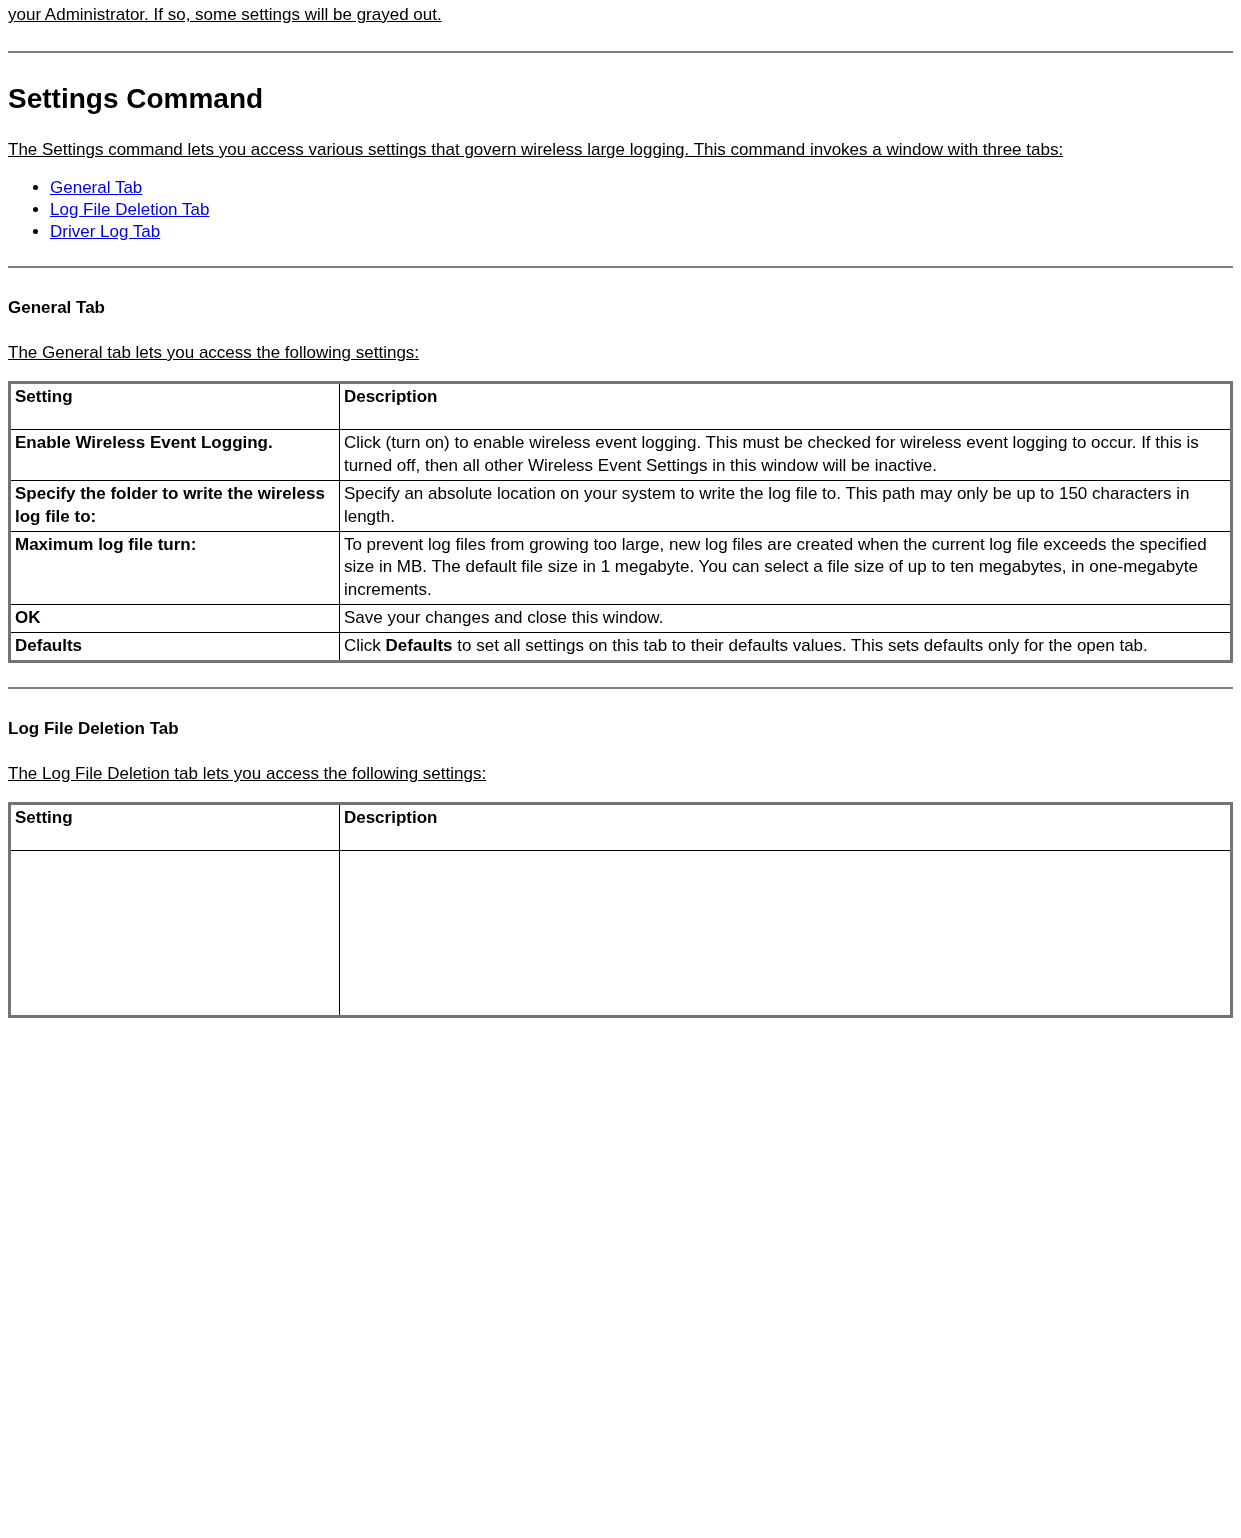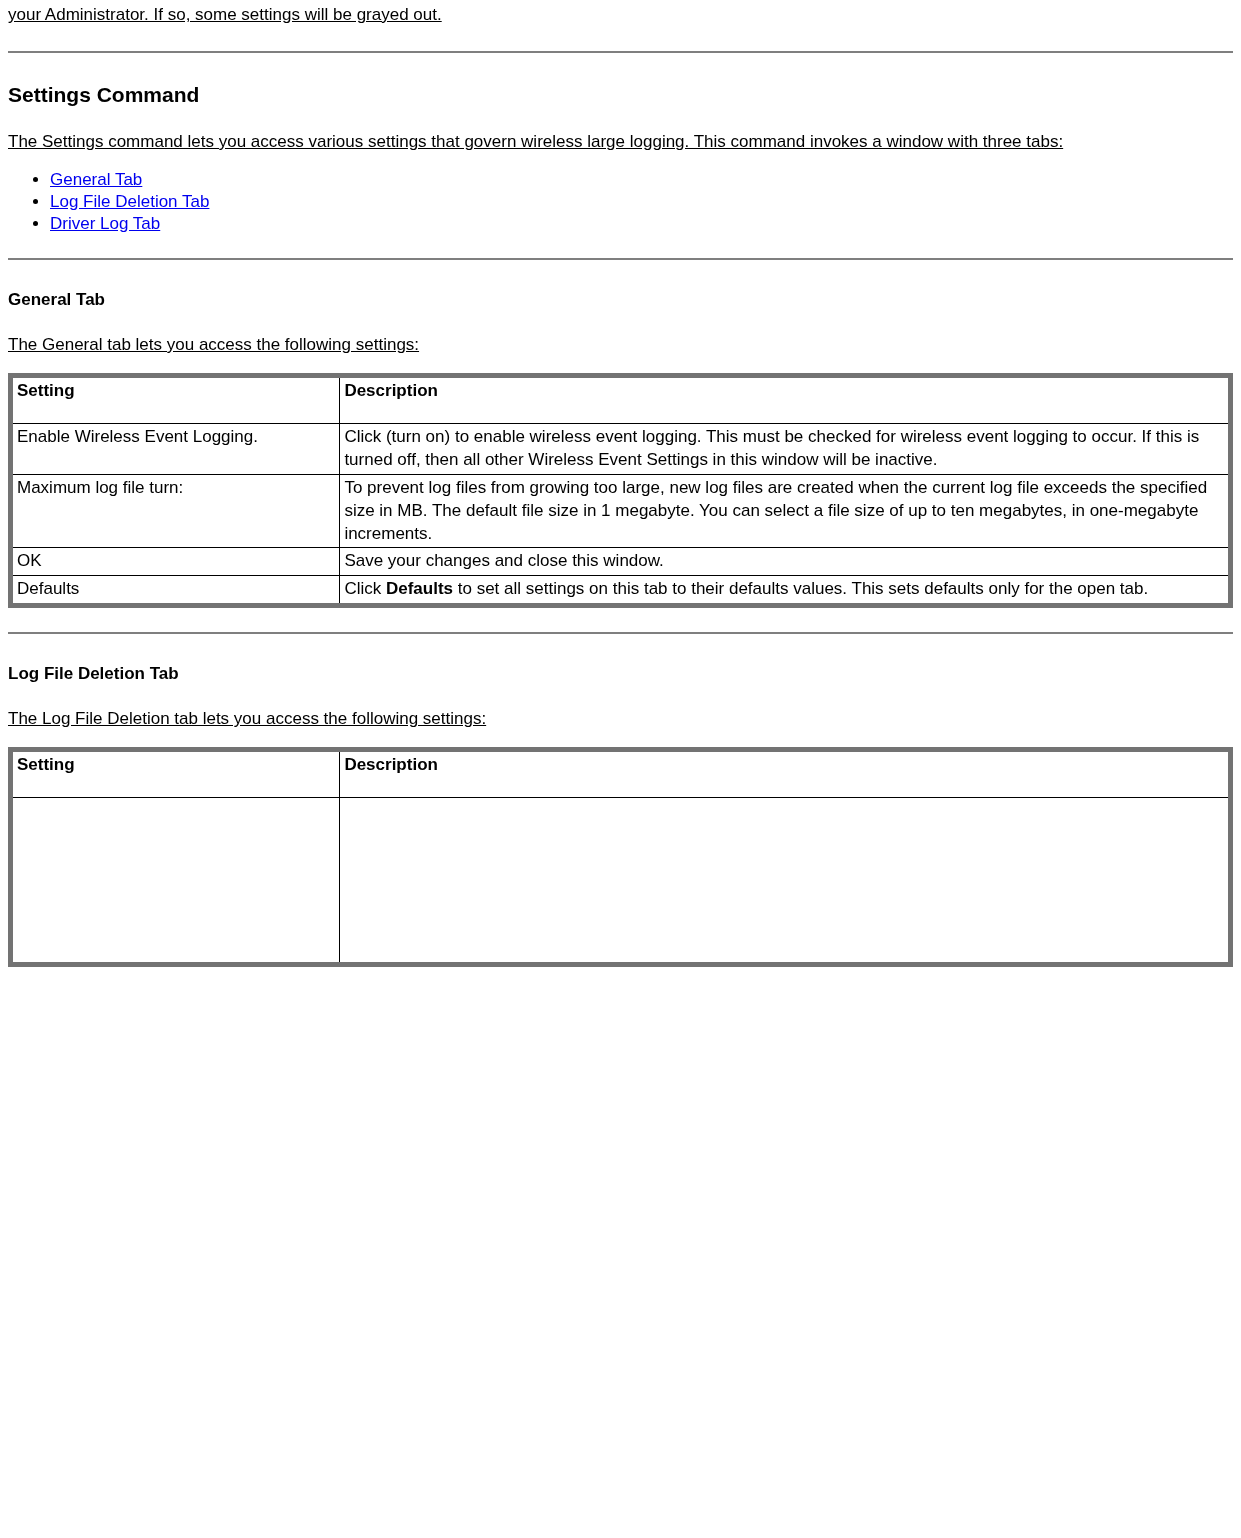--- a/index.html
+++ b/index.html
@@ -15,21 +15,21 @@
       margin: 0 0 16px 0;
       line-height: 1.35;
       text-decoration: underline;
     }
     hr {
       border: none;
       border-top: 2px solid #7f7f7f;
       margin: 24px 0;
     }
     h2.section {
-      font-size: 21px;
+      font-size: 28px;
       font-weight: bold;
       margin: 30px 0 24px 0;
     }
     h3.subsection {
       font-size: 17px;
       font-weight: bold;
       margin: 30px 0 24px 0;
     }
     ul.link-list {
       margin: 0 0 20px 0;
@@ -43,21 +43,21 @@
     ul.link-list li::marker {
       color: #000;
     }
     a.doc-link {
       color: #0000ee;
       text-decoration: underline;
     }
     table.settings-table {
       border-collapse: collapse;
       width: 100%;
-      border: 5px solid #737373;
+      border: 3px solid #737373;
       margin-bottom: 4px;
     }
     table.settings-table th,
     table.settings-table td {
       border: 1px solid #000;
       padding: 2px 4px;
       text-align: left;
       vertical-align: top;
       font-size: 17px;
       line-height: 1.35;
@@ -65,21 +65,21 @@
     table.settings-table th {
       font-weight: bold;
     }
     table.settings-table .col-setting {
       width: 27%;
     }
     table.settings-table thead th {
       padding-bottom: 20px;
     }
     table.settings-table td.label-cell {
-      font-weight: normal;
+      font-weight: bold;
     }
     .big-cell {
       height: 160px;
     }
   </style>
 </head>
 <body>
 
 <p>your Administrator. If so, some settings will be grayed out.</p>
 
@@ -111,20 +111,24 @@
       <th>Setting</th>
       <th>Description</th>
     </tr>
   </thead>
   <tbody>
     <tr>
       <td class="label-cell">Enable Wireless Event Logging.</td>
       <td>Click (turn on) to enable wireless event logging. This must be checked for wireless event logging to occur. If this is turned off, then all other Wireless Event Settings in this window will be inactive.</td>
     </tr>
     <tr>
+      <td class="label-cell">Specify the folder to write the wireless log file to:</td>
+      <td>Specify an absolute location on your system to write the log file to. This path may only be up to 150 characters in length.</td>
+    </tr>
+    <tr>
       <td class="label-cell">Maximum log file turn:</td>
       <td>To prevent log files from growing too large, new log files are created when the current log file exceeds the specified size in MB. The default file size in 1 megabyte. You can select a file size of up to ten megabytes, in one-megabyte increments.</td>
     </tr>
     <tr>
       <td class="label-cell">OK</td>
       <td>Save your changes and close this window.</td>
     </tr>
     <tr>
       <td class="label-cell">Defaults</td>
       <td><span>Click </span><b>Defaults</b><span> to set all settings on this tab to their defaults values. This sets defaults only for the open tab.</span></td>

